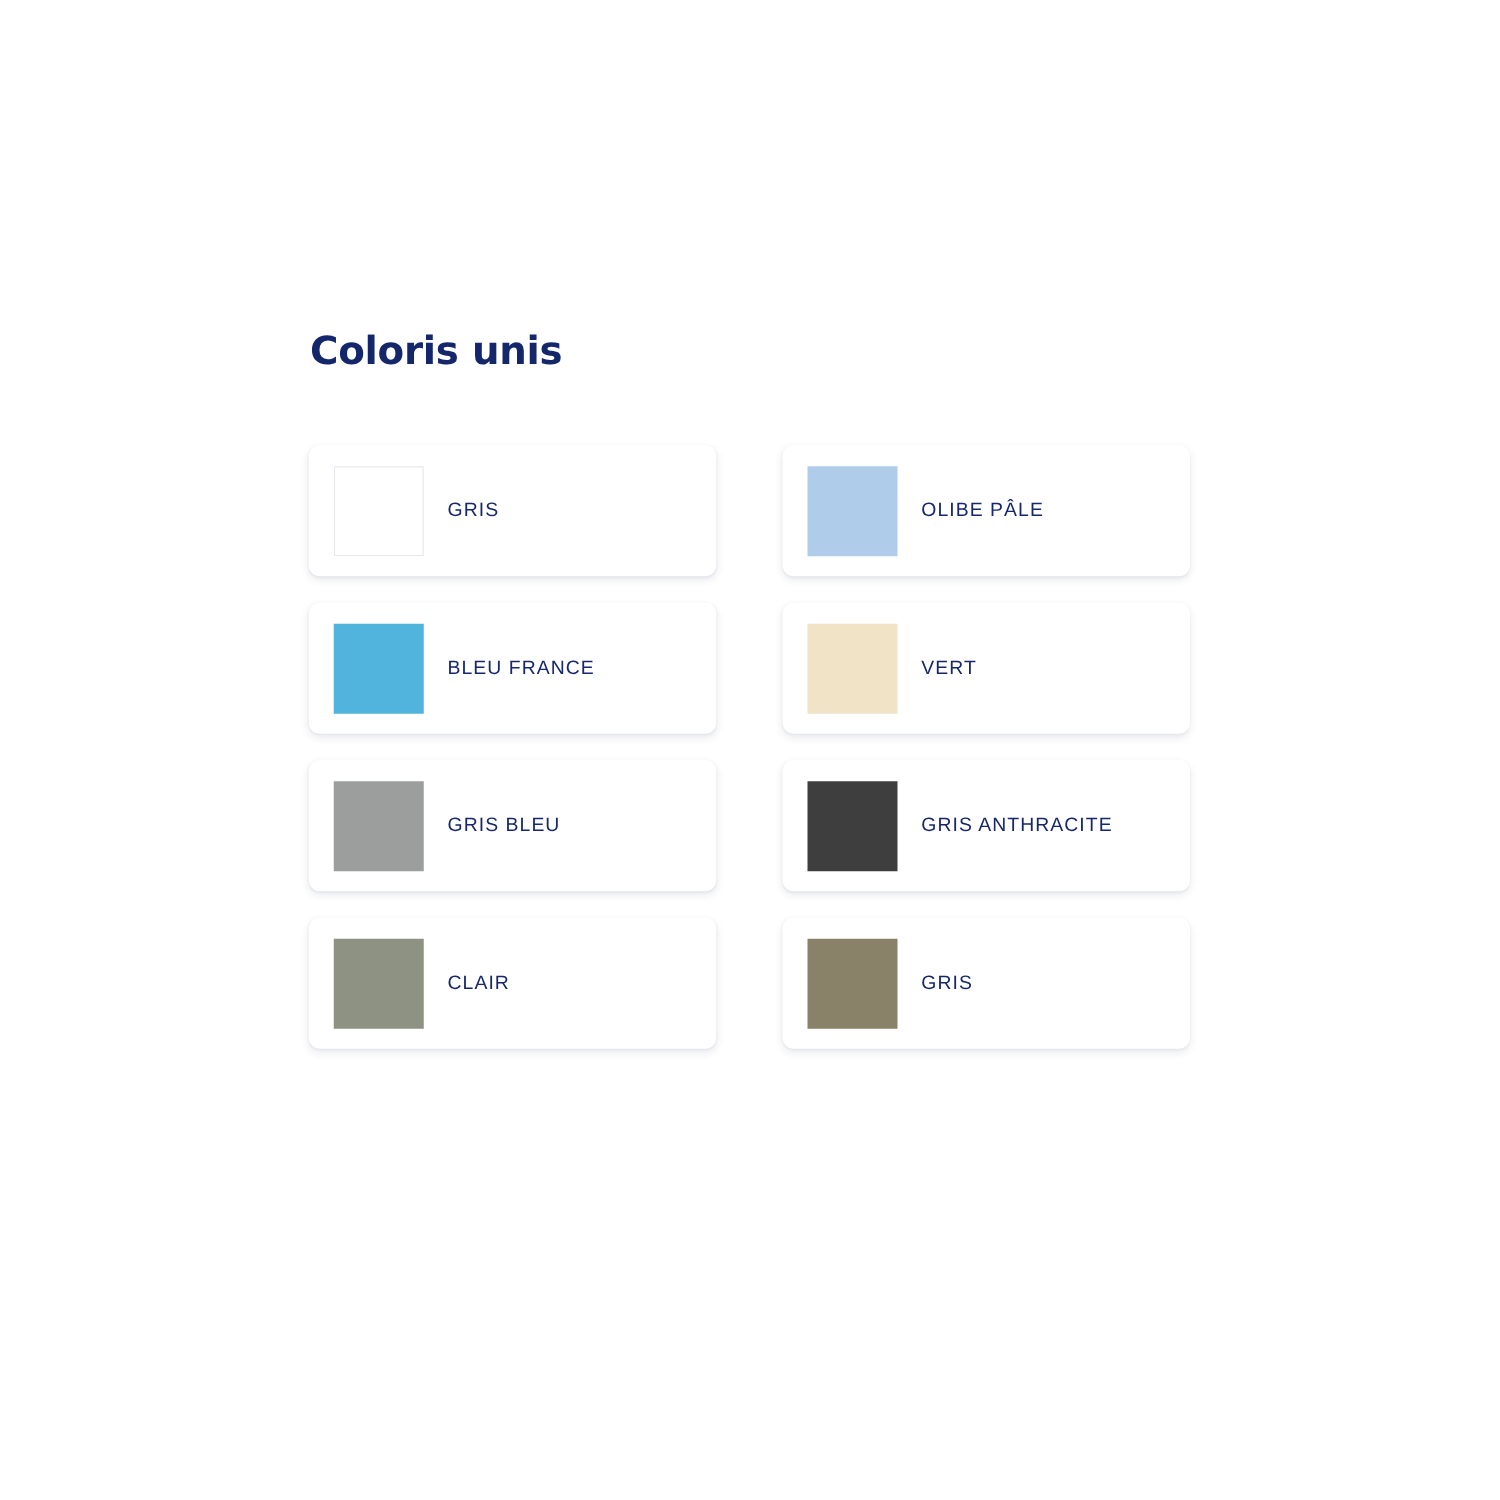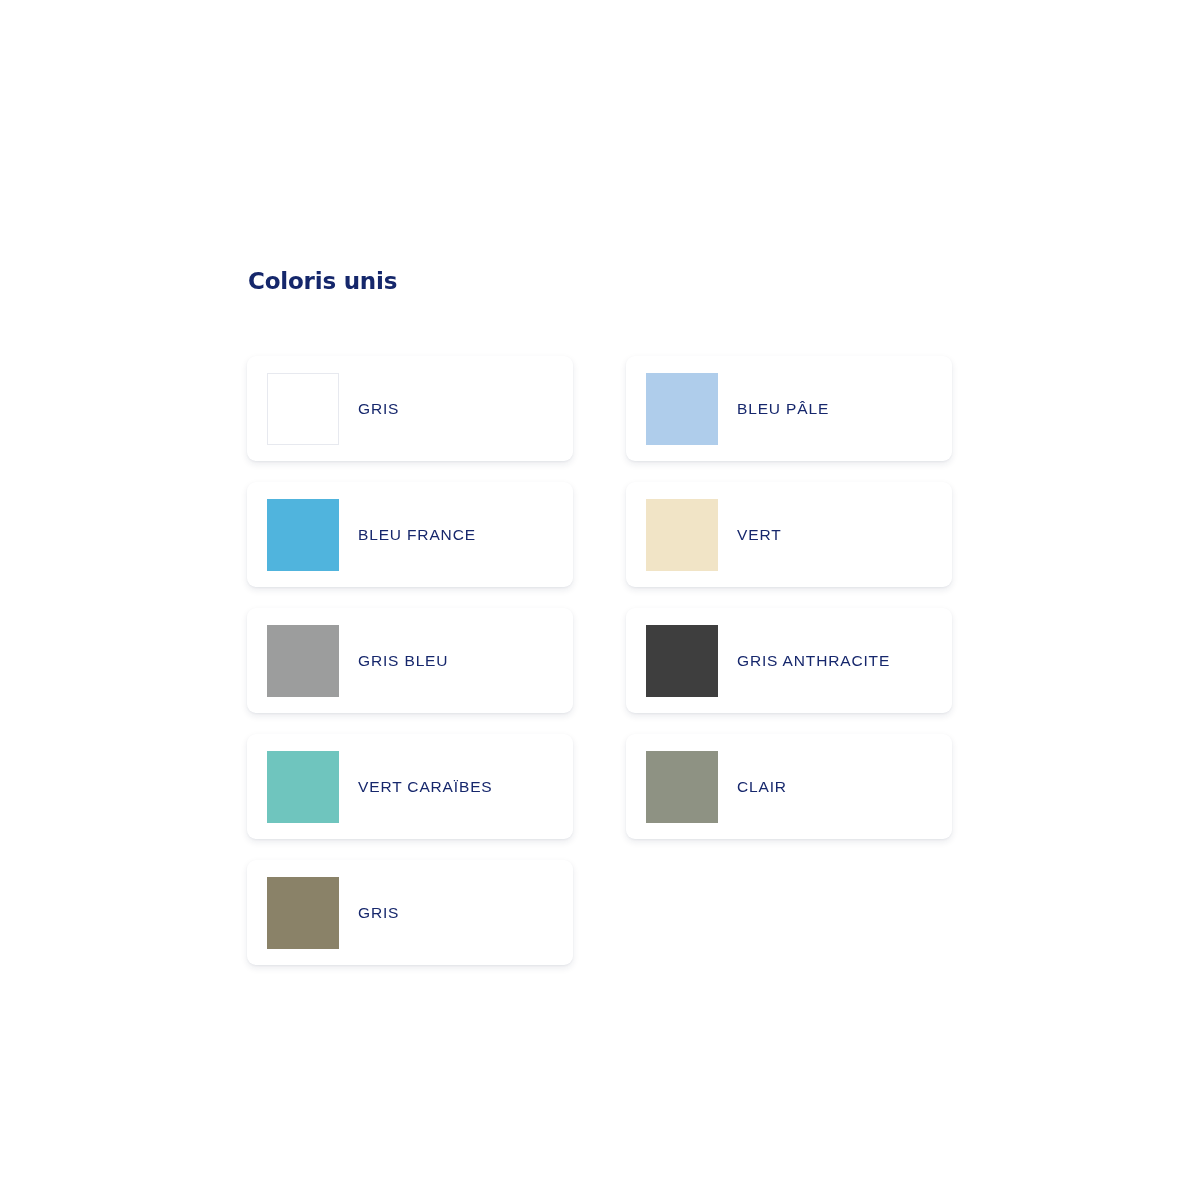--- a/index.html
+++ b/index.html
@@ -26,21 +26,21 @@
   .section {
     position: absolute;
     left: 247px;
     top: 262px;
     width: 706px;
   }
 
   .section-title {
     margin: 0 0 56px 1px;
     font-family: "DejaVu Sans", "Liberation Sans", sans-serif;
-    font-size: 23px;
+    font-size: 31px;
     line-height: 38px;
     font-weight: 700;
     letter-spacing: -0.2px;
     color: #15276b;
   }
 
   .swatch-grid {
     display: grid;
     grid-template-columns: 326px 326px;
     column-gap: 53px;
@@ -90,43 +90,39 @@
 
     <h1 class="section-title">Coloris unis</h1>
 
     <div class="swatch-grid">
         <div class="swatch-card">
           <span class="swatch-chip bordered" style="background: rgb(255, 255, 255);"></span>
           <span class="swatch-label">GRIS</span>
         </div>
         <div class="swatch-card">
           <span class="swatch-chip" style="background: rgb(175, 205, 235);"></span>
-          <span class="swatch-label">BLEU PÂLE</span>
+          <span class="swatch-label">OLIBE PÂLE</span>
         </div>
         <div class="swatch-card">
           <span class="swatch-chip" style="background: rgb(80, 180, 221);"></span>
           <span class="swatch-label">BLEU FRANCE</span>
         </div>
         <div class="swatch-card">
           <span class="swatch-chip" style="background: rgb(241, 228, 198);"></span>
           <span class="swatch-label">VERT</span>
         </div>
         <div class="swatch-card">
           <span class="swatch-chip" style="background: rgb(156, 157, 157);"></span>
           <span class="swatch-label">GRIS BLEU</span>
         </div>
         <div class="swatch-card">
           <span class="swatch-chip" style="background: rgb(62, 62, 62);"></span>
           <span class="swatch-label">GRIS ANTHRACITE</span>
         </div>
         <div class="swatch-card">
-          <span class="swatch-chip" style="background: rgb(111, 197, 190);"></span>
-          <span class="swatch-label">VERT CARAÏBES</span>
-        </div>
-        <div class="swatch-card">
           <span class="swatch-chip" style="background: rgb(142, 146, 131);"></span>
           <span class="swatch-label">CLAIR</span>
         </div>
         <div class="swatch-card">
           <span class="swatch-chip" style="background: rgb(138, 130, 104);"></span>
           <span class="swatch-label">GRIS</span>
         </div>
       </div>
 
   </section>

